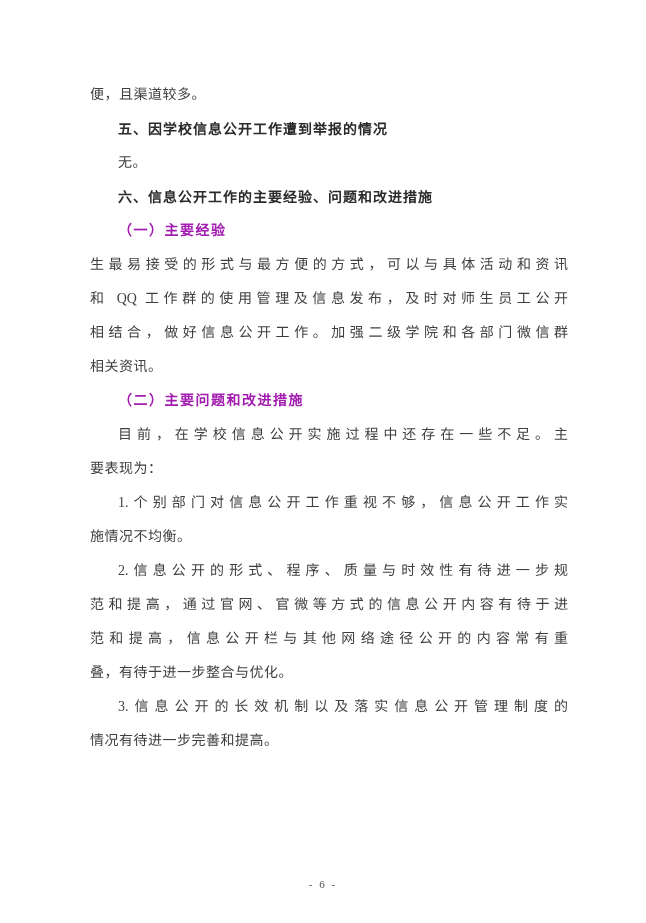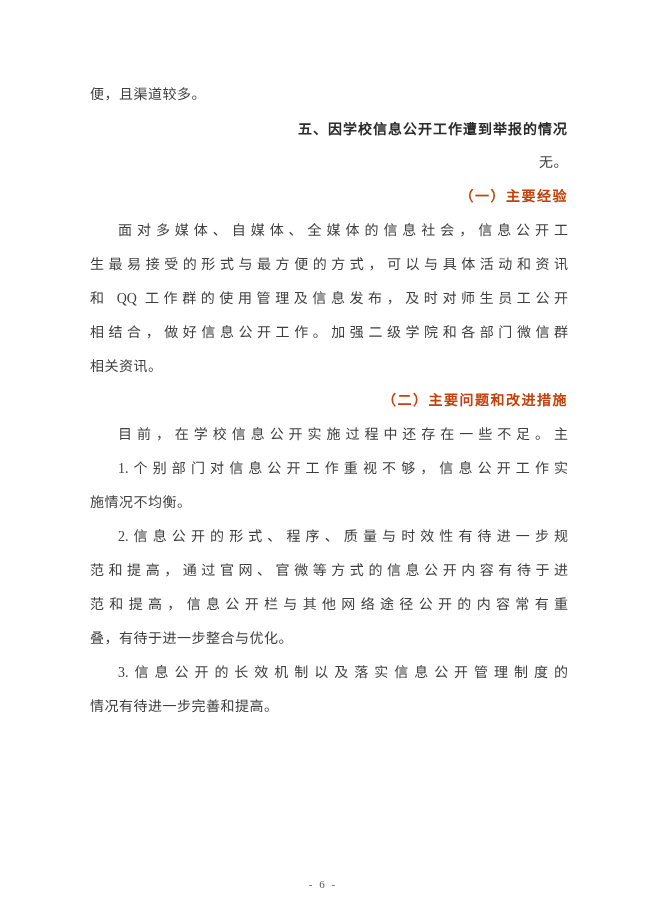--- a/index.html
+++ b/index.html
@@ -30,32 +30,31 @@
       white-space: nowrap;
     }
     .ln.fill {
       white-space: normal;
       text-align: justify;
       text-align-last: justify;
       letter-spacing: 0;
     }
     .indent {
       text-indent: 2em;
-      text-align: right;
     }
     .h-hei {
       font-family: "Liberation Sans", "DejaVu Sans", sans-serif;
       font-weight: bold;
       color: #2b2b2b;
       letter-spacing: 1px;
     }
     .h-kai {
       font-family: "Liberation Serif", "DejaVu Serif", serif;
       font-weight: bold;
-      color: #c2410c;
+      color: #a21caf;
       letter-spacing: 1.5px;
     }
     .footer {
       position: absolute;
       top: 875px;
       left: 0;
       width: 646px;
       text-align: center;
       font-size: 11px;
       line-height: 18px;
@@ -65,28 +64,29 @@
     }
   </style>
 </head>
 <body>
 
 <div class="page">
   <div class="content">
     <p class="ln">便，且渠道较多。</p>
     <p class="ln h-hei indent">五、因学校信息公开工作遭到举报的情况</p>
     <p class="ln indent">无。</p>
+    <p class="ln h-hei indent">六、信息公开工作的主要经验、问题和改进措施</p>
     <p class="ln h-kai indent">（一）主要经验</p>
-    <p class="ln fill indent">面对多媒体、自媒体、全媒体的信息社会，信息公开工</p>
     <p class="ln fill">生最易接受的形式与最方便的方式，可以与具体活动和资讯</p>
     <p class="ln fill">和 QQ 工作群的使用管理及信息发布，及时对师生员工公开</p>
     <p class="ln fill">相结合，做好信息公开工作。加强二级学院和各部门微信群</p>
     <p class="ln">相关资讯。</p>
     <p class="ln h-kai indent">（二）主要问题和改进措施</p>
     <p class="ln fill indent">目前，在学校信息公开实施过程中还存在一些不足。主</p>
+    <p class="ln">要表现为：</p>
     <p class="ln fill indent">1.个别部门对信息公开工作重视不够，信息公开工作实</p>
     <p class="ln">施情况不均衡。</p>
     <p class="ln fill indent">2.信息公开的形式、程序、质量与时效性有待进一步规</p>
     <p class="ln fill">范和提高，通过官网、官微等方式的信息公开内容有待于进</p>
     <p class="ln fill">范和提高，信息公开栏与其他网络途径公开的内容常有重</p>
     <p class="ln">叠，有待于进一步整合与优化。</p>
     <p class="ln fill indent">3.信息公开的长效机制以及落实信息公开管理制度的</p>
     <p class="ln">情况有待进一步完善和提高。</p>
   </div>
   <div class="footer">- 6 -</div>

